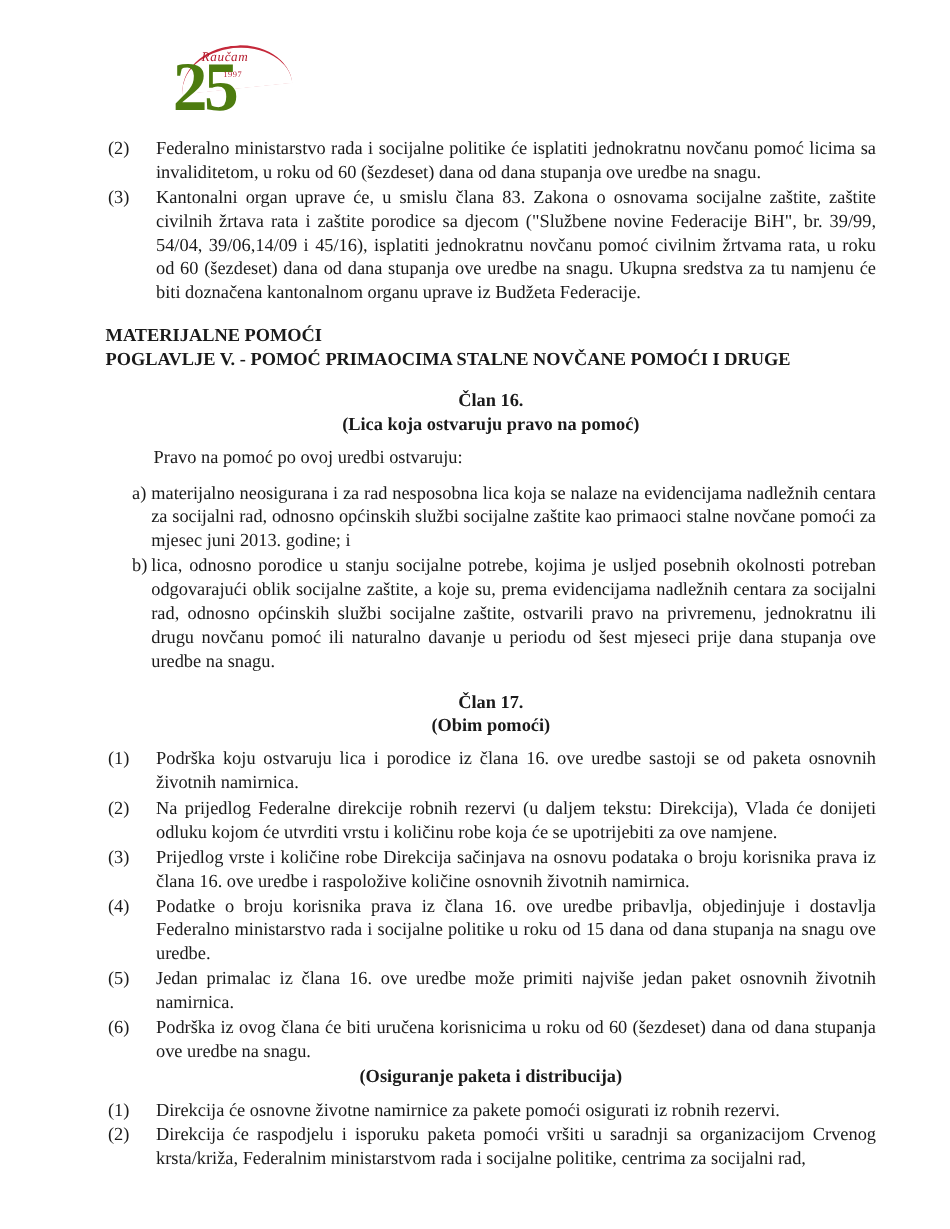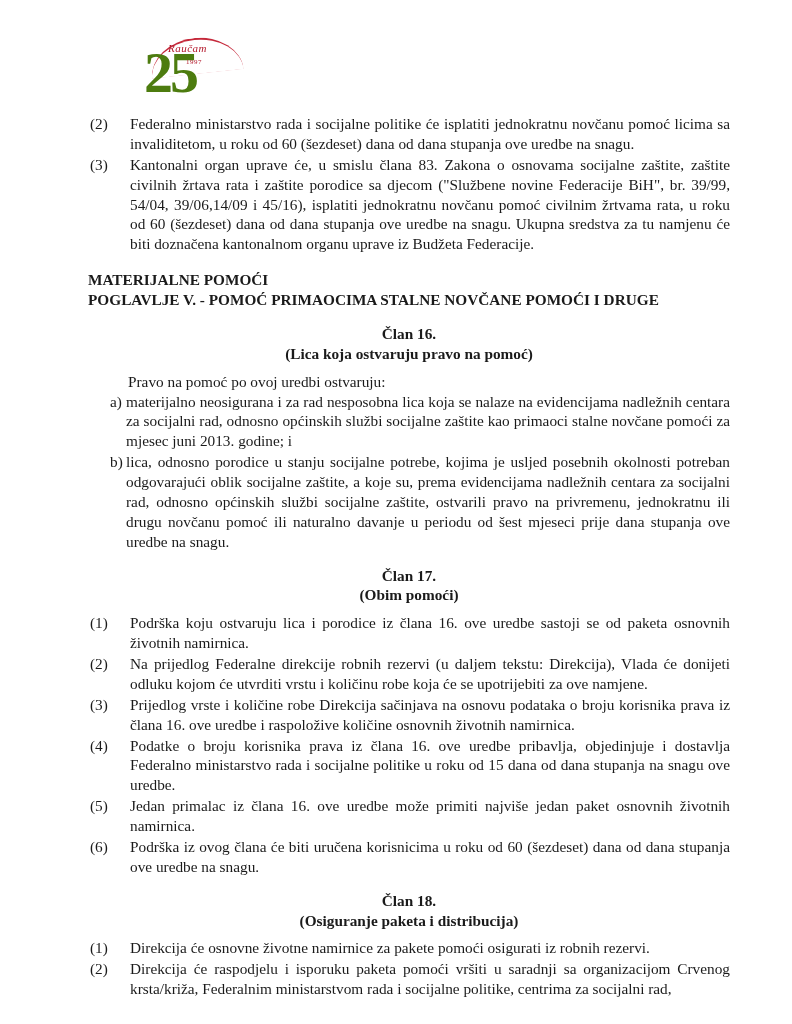--- a/index.html
+++ b/index.html
@@ -120,21 +120,21 @@
     margin-top: 14px;
   }
   .article-sub {
     text-align: center;
     font-weight: 700;
     font-size: 15.3px;
     margin-bottom: 8px;
   }
   .intro-line {
     margin-left: 40px;
-    margin-bottom: 0;
+    margin-bottom: 10px;
   }
 </style>
 </head>
 <body>
 
 <div class="page">
 
   <div class="logo-wrap">
     <div class="logo">
       <div class="logo-swoosh"></div>
@@ -194,21 +194,20 @@
     </div>
     <div class="num-item">
       <div class="marker">(5)</div>
       <div class="content">Jedan primalac iz člana 16. ove uredbe može primiti najviše jedan paket osnovnih životnih namirnica.</div>
     </div>
     <div class="num-item">
       <div class="marker">(6)</div>
       <div class="content">Podrška iz ovog člana će biti uručena korisnicima u roku od 60 (šezdeset) dana od dana stupanja ove uredbe na snagu.</div>
     </div>
 
-    <div class="article-title">Član 18.</div>
     <div class="article-sub">(Osiguranje paketa i distribucija)</div>
 
     <div class="num-item">
       <div class="marker">(1)</div>
       <div class="content">Direkcija će osnovne životne namirnice za pakete pomoći osigurati iz robnih rezervi.</div>
     </div>
     <div class="num-item">
       <div class="marker">(2)</div>
       <div class="content">Direkcija će raspodjelu i isporuku paketa pomoći vršiti u saradnji sa organizacijom Crvenog krsta/križa, Federalnim ministarstvom rada i socijalne politike, centrima za socijalni rad,</div>
     </div>

